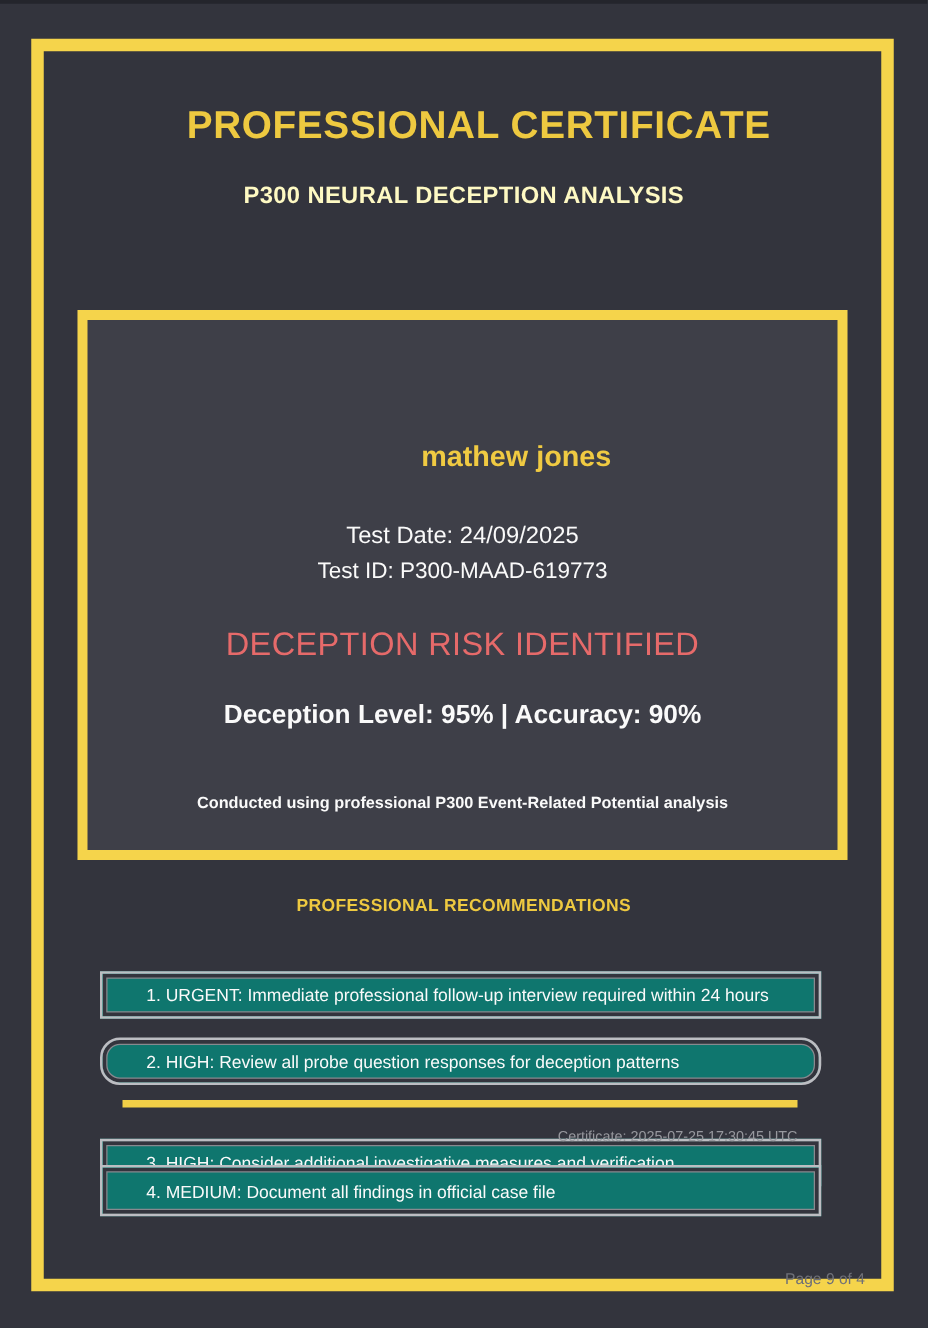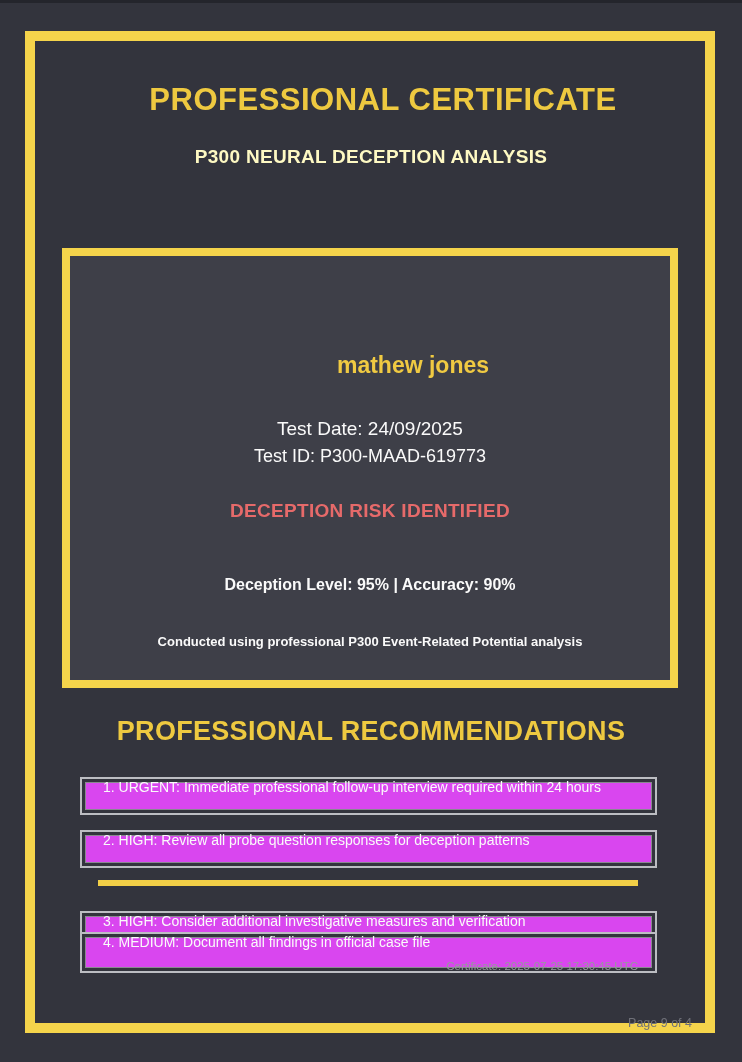--- a/index.html
+++ b/index.html
@@ -32,47 +32,47 @@
   }
   .cert-box {
     position: absolute; left: 62px; top: 248px; width: 616px; height: 440px;
     border: 8px solid #f5d44b; background: #3e3f48;
   }
   .cert-text { position: absolute; left: 62px; width: 616px; text-align: center; color: #fafafa; }
   .cert-intro   { top: 303px; font-size: 17px; }
   .cert-name    { top: 352px; font-size: 23px; font-weight: bold; color: #f0ca42; margin-left: 43px; }
   .cert-date    { top: 418px; font-size: 19px; }
   .cert-id      { top: 446px; font-size: 18px; }
-  .cert-risk    { top: 500px; font-size: 19px; font-weight: bold; color: #e66a6a; letter-spacing: 0.3px; }
-  .cert-metrics { top: 560px; font-size: 16px; font-weight: bold; margin-top: 16px; }
+  .cert-risk    { top: 500px; font-size: 26px; font-weight: normal; color: #e66a6a; letter-spacing: 0.3px; }
+  .cert-metrics { top: 560px; font-size: 21px; font-weight: bold; }
   .cert-method  { top: 634px; font-size: 13px; font-weight: bold; }
   .rec-heading {
     position: absolute; left: 0; width: 742px; top: 716px;
-    text-align: center; font-size: 27px; font-weight: bold; color: #eec940;
+    text-align: center; font-size: 14px; font-weight: bold; color: #eec940;
     letter-spacing: 0.3px;
   }
   .rec-item {
     position: absolute; left: 80px; width: 577px; height: 38px;
-    background: #d946ef;
+    background: #0f766e;
     border: 2px solid #bcbdc2;
     box-shadow: inset 0 0 0 3px #33343d, inset 0 0 0 4px #88898f;
-    display: flex; align-items: flex-start;
-    padding-left: 21px;
+    display: flex; align-items: center;
+    padding-left: 35px;
     font-size: 14px; color: #fafafa;
   }
   .rec-1 { top: 777px; }
-  .rec-2 { top: 830px; }
+  .rec-2 { top: 830px; border-radius: 16px; }
   .rec-3 { top: 911px; }
   .rec-4 { top: 932px; height: 41px; }
   .rec-accent-bar {
     position: absolute; left: 98px; top: 880px; width: 540px; height: 6px;
     background: #f2cf47; z-index: 3;
   }
   .cert-timestamp {
-    position: absolute; right: 104px; top: 960px;
+    position: absolute; right: 104px; top: 904px;
     font-size: 11.5px; color: #97989e; z-index: 4;
   }
   .page-footer {
     position: absolute; right: 50px; top: 1016px;
     font-size: 12.5px; color: #6f7078; z-index: 4;
   }
 </style>
 </head>
 <body>
 

